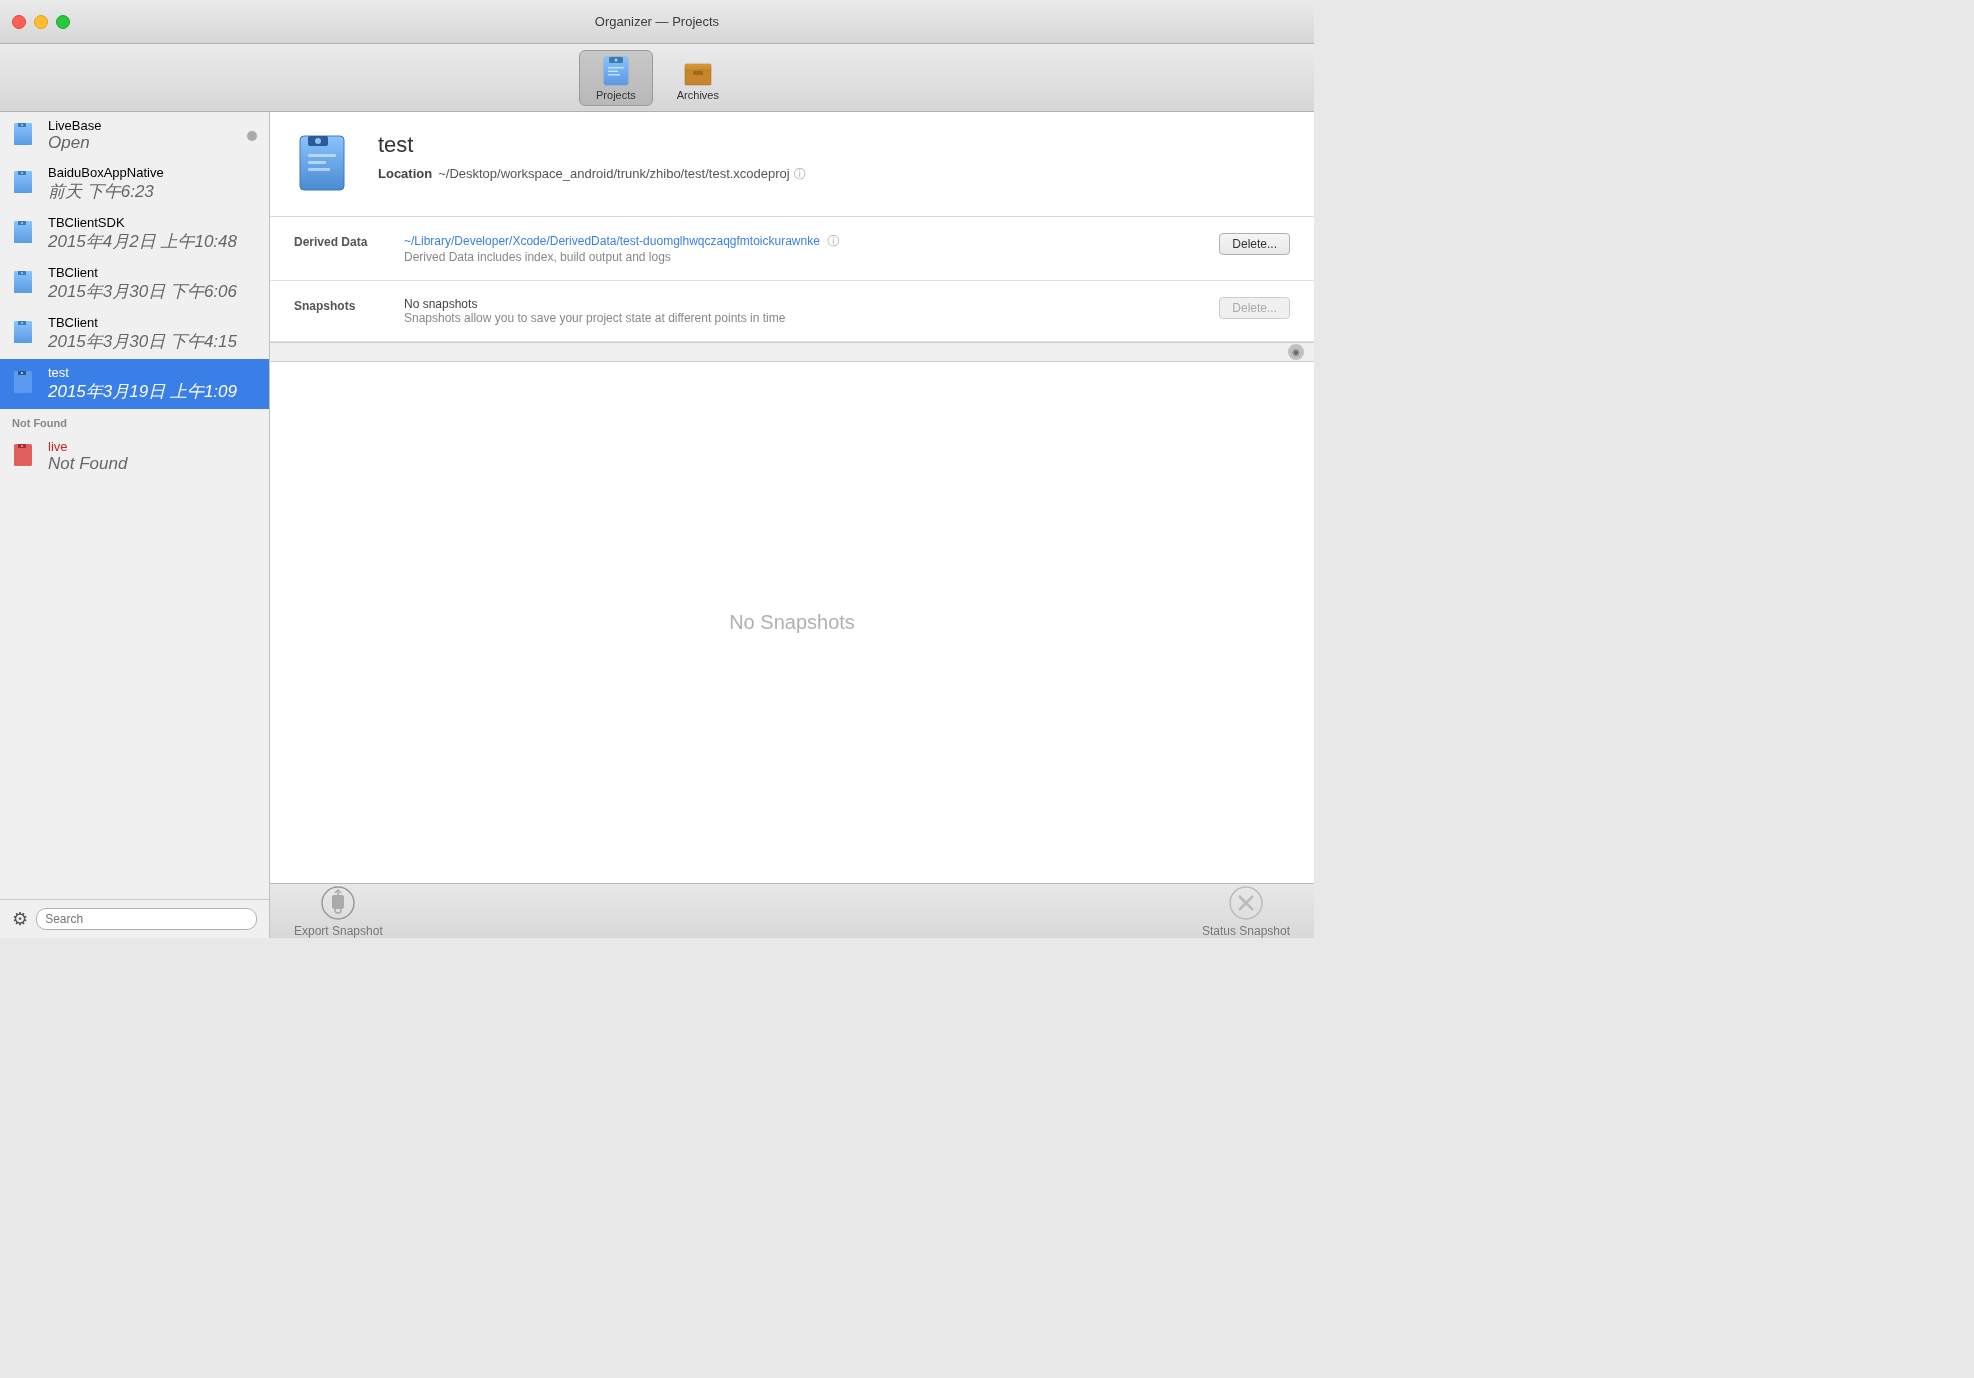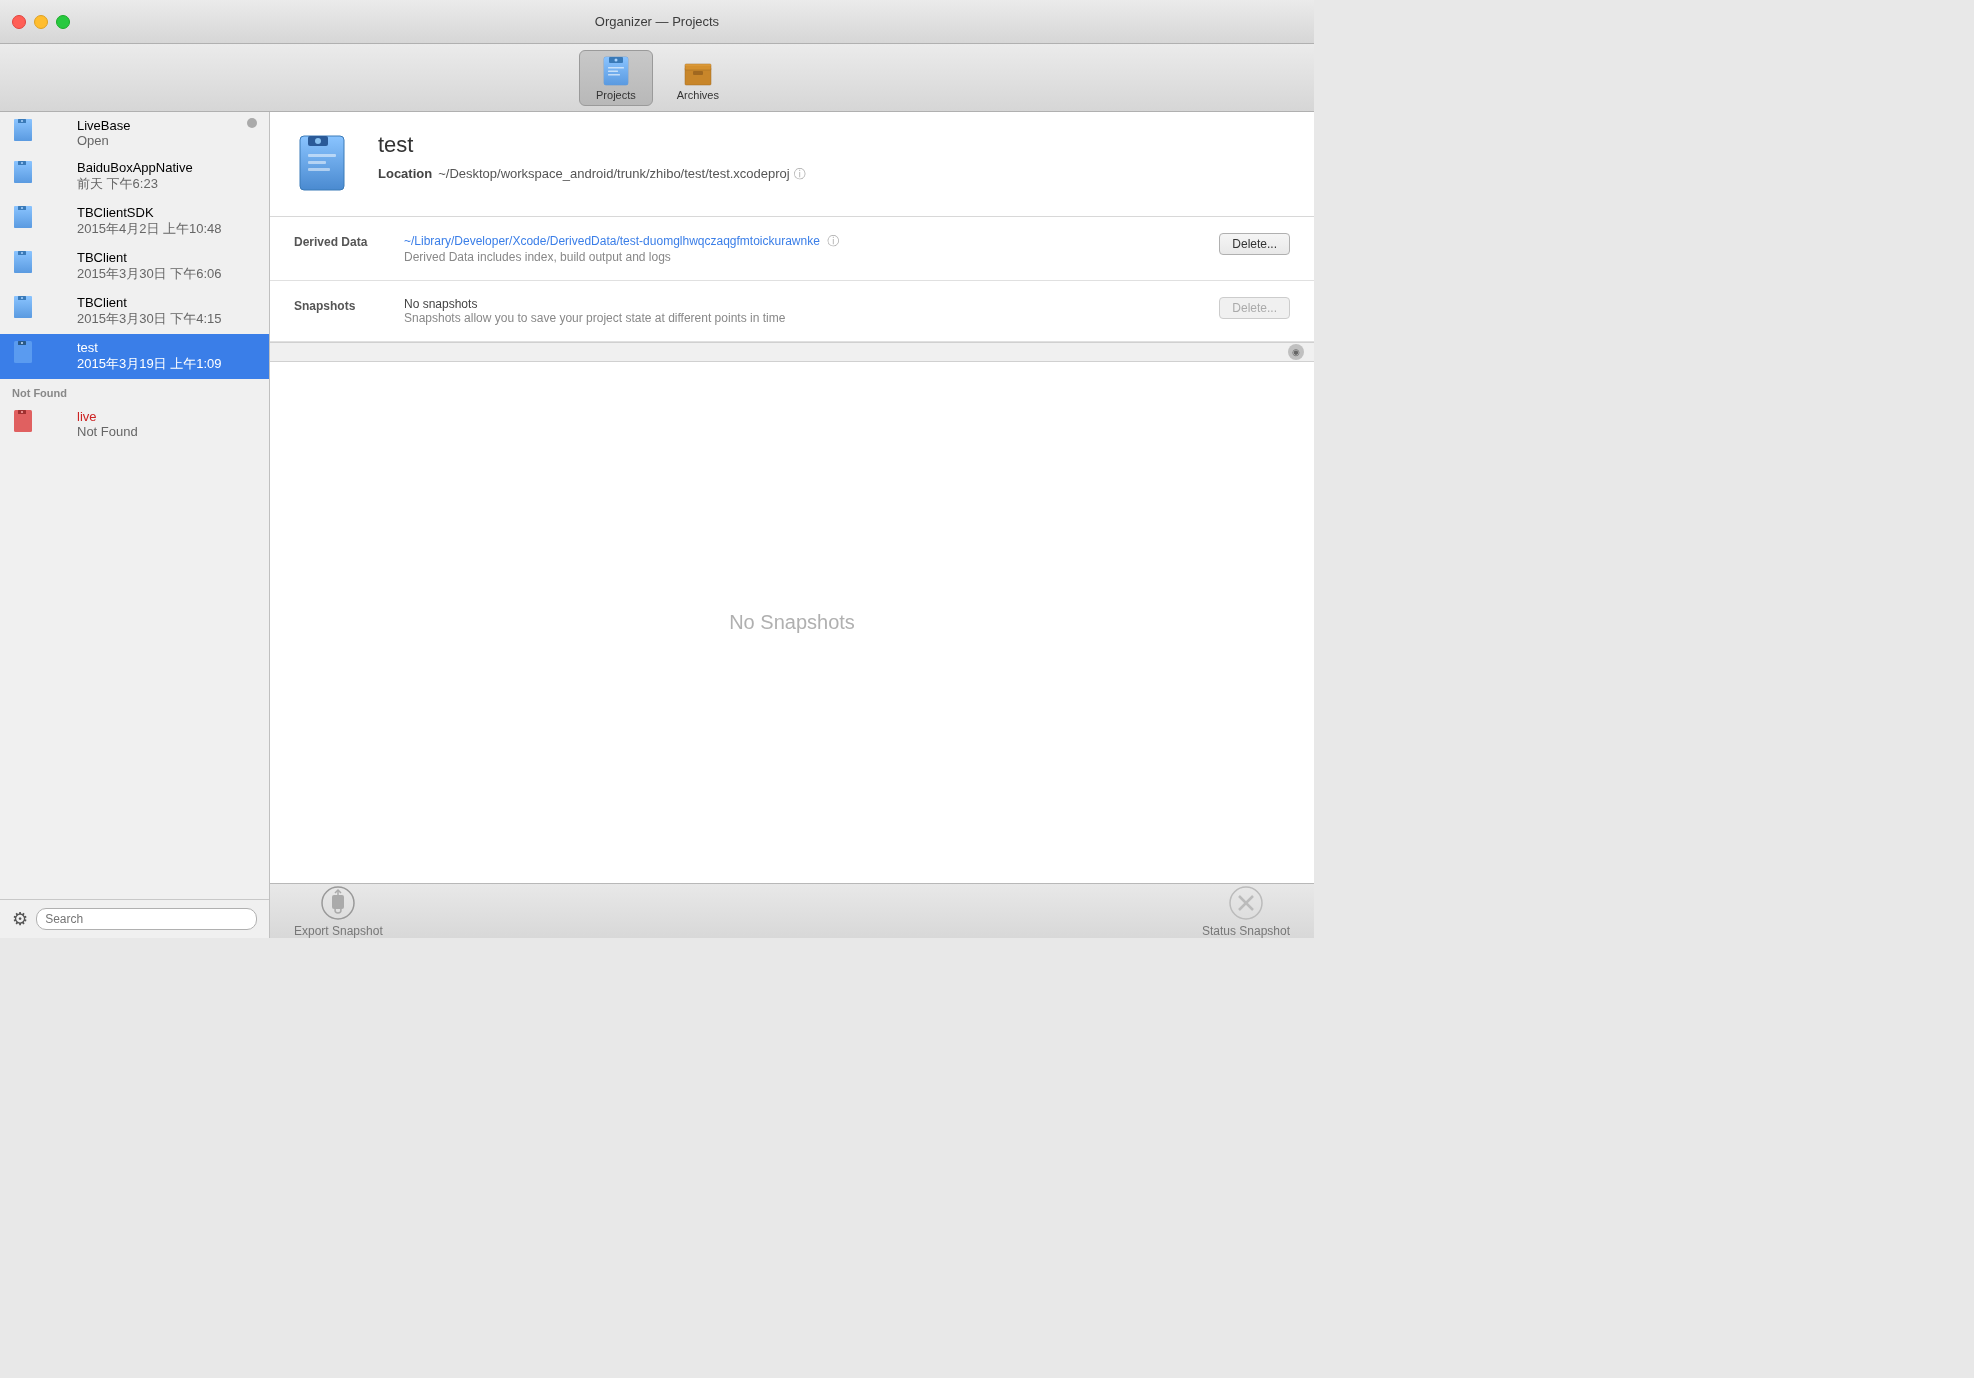--- a/index.html
+++ b/index.html
@@ -96,25 +96,24 @@
     }
     .sidebar-section-header {
       font-size: 11px;
       color: #888;
       font-weight: 600;
       padding: 8px 12px 4px;
       text-transform: none;
     }
     .sidebar-item {
       display: flex;
-      align-items: flex-start;
+      align-items: center;
       padding: 6px 12px;
       cursor: pointer;
       position: relative;
-      gap: 29px;
     }
     .sidebar-item.selected {
       background: #3a7ee8;
       color: white;
     }
     .sidebar-item-icon {
       width: 30px;
       height: 30px;
       margin-right: 8px;
       flex-shrink: 0;
@@ -125,22 +124,23 @@
     .sidebar-item-name {
       font-size: 13px;
       font-weight: 500;
     }
     .sidebar-item.selected .sidebar-item-name,
     .sidebar-item.selected .sidebar-item-date {
       color: white;
     }
     .sidebar-item-name.red { color: #cc2222; }
     .sidebar-item-date {
-      font-size: 13px;
+      font-size: 17px;
       color: #666;
+      font-style: italic;
     }
     .sidebar-badge {
       width: 10px;
       height: 10px;
       border-radius: 50%;
       background: #aaa;
     }
     .sidebar-footer {
       margin-top: auto;
       padding: 8px 12px;

